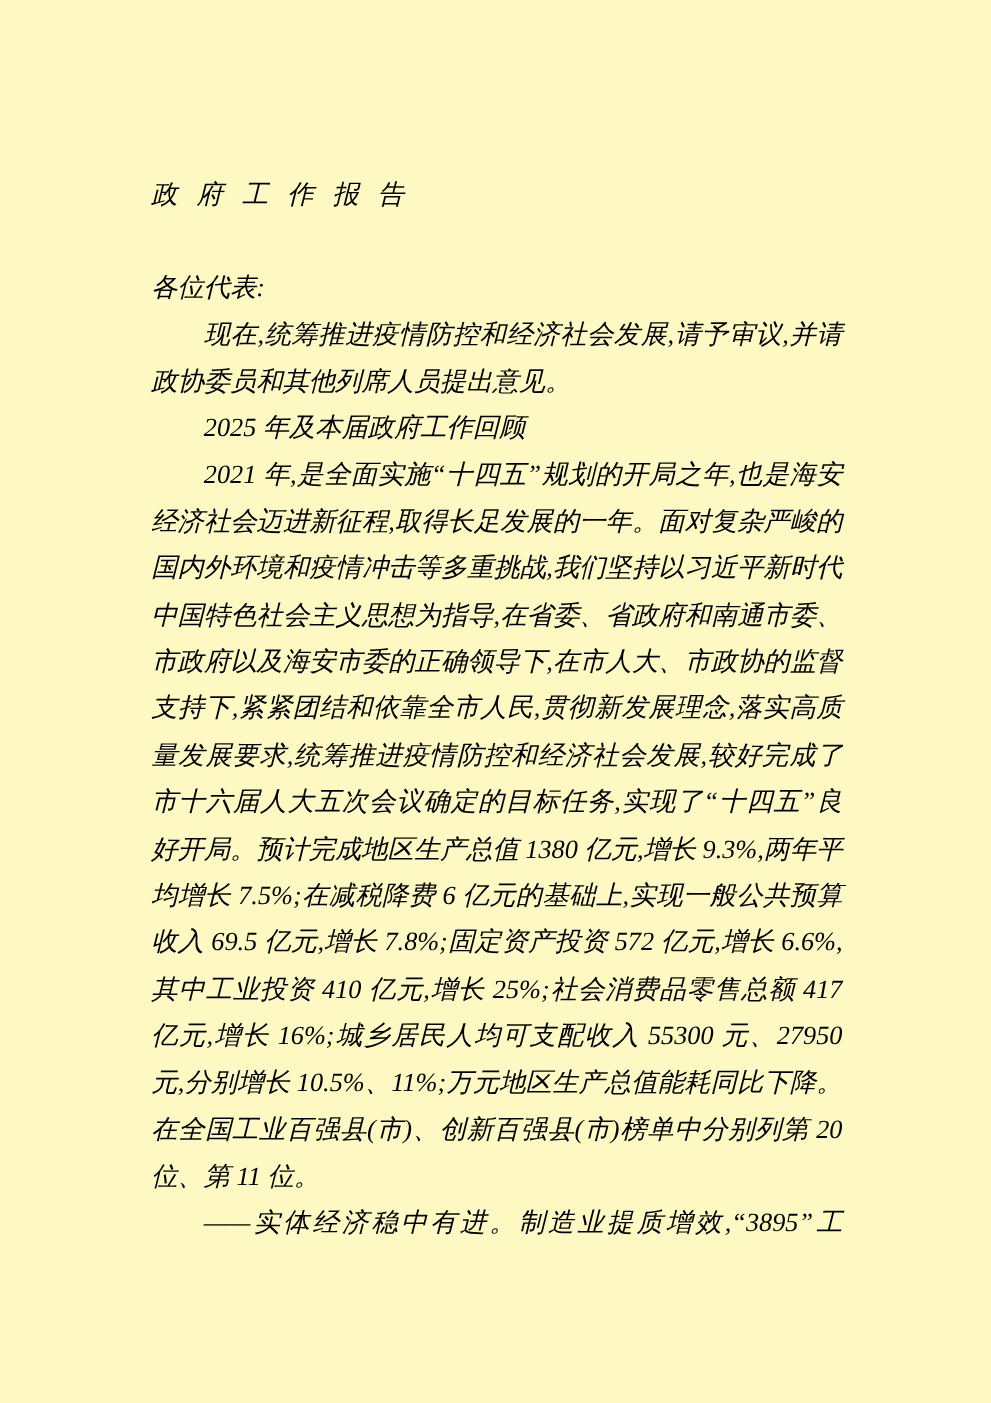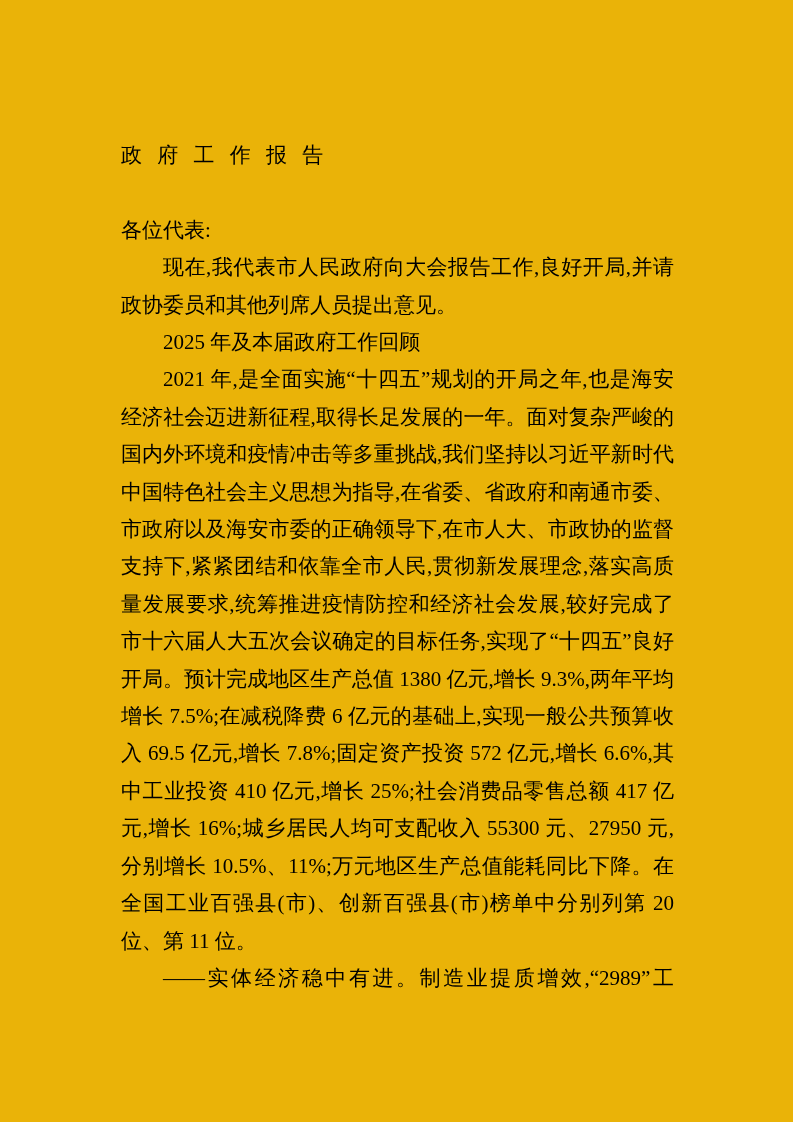--- a/index.html
+++ b/index.html
@@ -9,22 +9,23 @@
   }
   body {
     width: 793px;
     height: 1122px;
     overflow: hidden;
   }
   .page {
     position: relative;
     width: 793px;
     height: 1122px;
-    background: #eab308;
+    background: #fef9c3;
     overflow: hidden;
+    font-style: italic;
   }
   .content {
     position: absolute;
     left: 121px;
     top: 137px;
     width: 553px;
     font-family: "Liberation Serif", "DejaVu Serif", serif;
     font-size: 21px;
     line-height: 37.4px;
     color: #000000;
@@ -54,18 +55,18 @@
     text-align-last: justify;
   }
 </style>
 </head>
 <body>
 
 <div class="page">
   <div class="content">
     <div class="doc-title">政 府 工 作 报 告</div>
     <p class="salutation">各位代表:</p>
-    <p class="para">现在,我代表市人民政府向大会报告工作,良好开局,并请政协委员和其他列席人员提出意见。</p>
+    <p class="para">现在,统筹推进疫情防控和经济社会发展,请予审议,并请政协委员和其他列席人员提出意见。</p>
     <p class="para">2025 年及本届政府工作回顾</p>
     <p class="para">2021 年,是全面实施“十四五”规划的开局之年,也是海安经济社会迈进新征程,取得长足发展的一年。面对复杂严峻的国内外环境和疫情冲击等多重挑战,我们坚持以习近平新时代中国特色社会主义思想为指导,在省委、省政府和南通市委、市政府以及海安市委的正确领导下,在市人大、市政协的监督支持下,紧紧团结和依靠全市人民,贯彻新发展理念,落实高质量发展要求,统筹推进疫情防控和经济社会发展,较好完成了市十六届人大五次会议确定的目标任务,实现了“十四五”良好开局。预计完成地区生产总值 1380 亿元,增长 9.3%,两年平均增长 7.5%;在减税降费 6 亿元的基础上,实现一般公共预算收入 69.5 亿元,增长 7.8%;固定资产投资 572 亿元,增长 6.6%,其中工业投资 410 亿元,增长 25%;社会消费品零售总额 417 亿元,增长 16%;城乡居民人均可支配收入 55300 元、27950 元,分别增长 10.5%、11%;万元地区生产总值能耗同比下降。在全国工业百强县(市)、创新百强县(市)榜单中分别列第 20 位、第 11 位。</p>
-    <p class="para fill">——实体经济稳中有进。制造业提质增效,“2989”工</p>
+    <p class="para fill">——实体经济稳中有进。制造业提质增效,“3895”工</p>
   </div>
 </div>
 
 </body></html>

